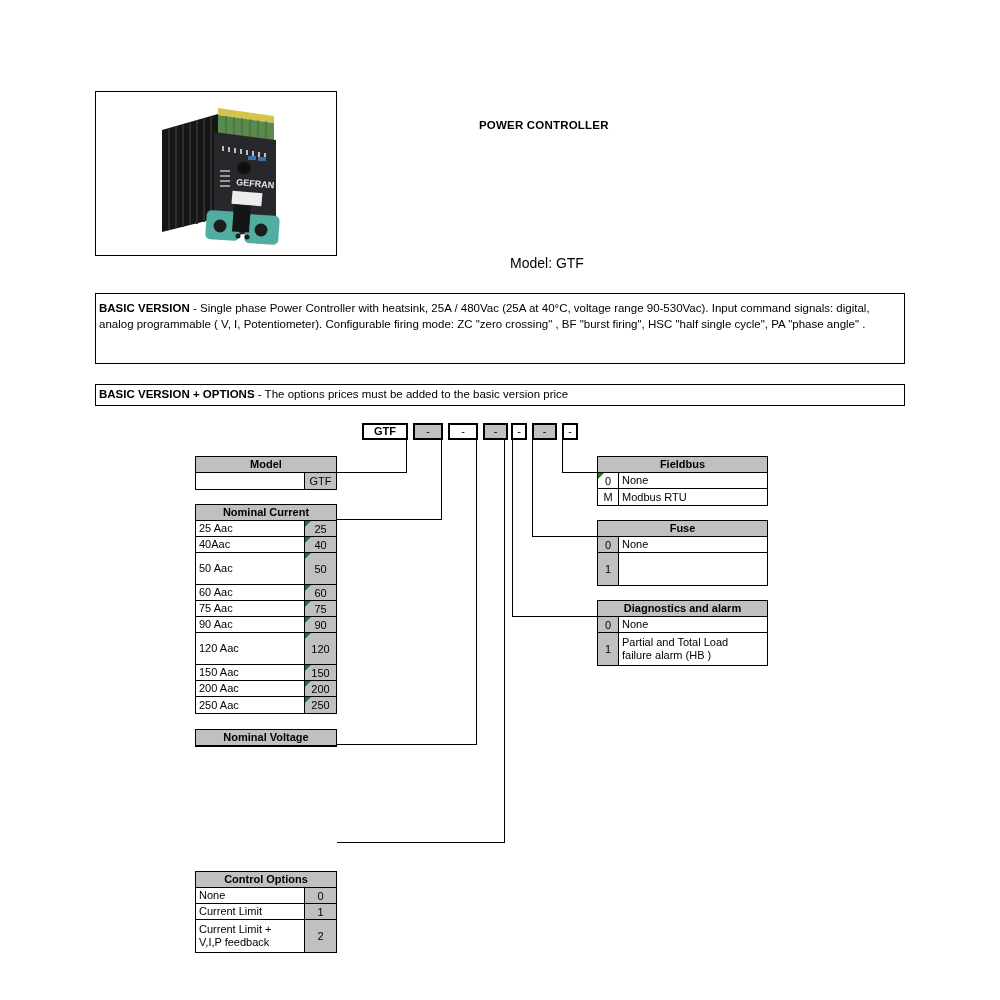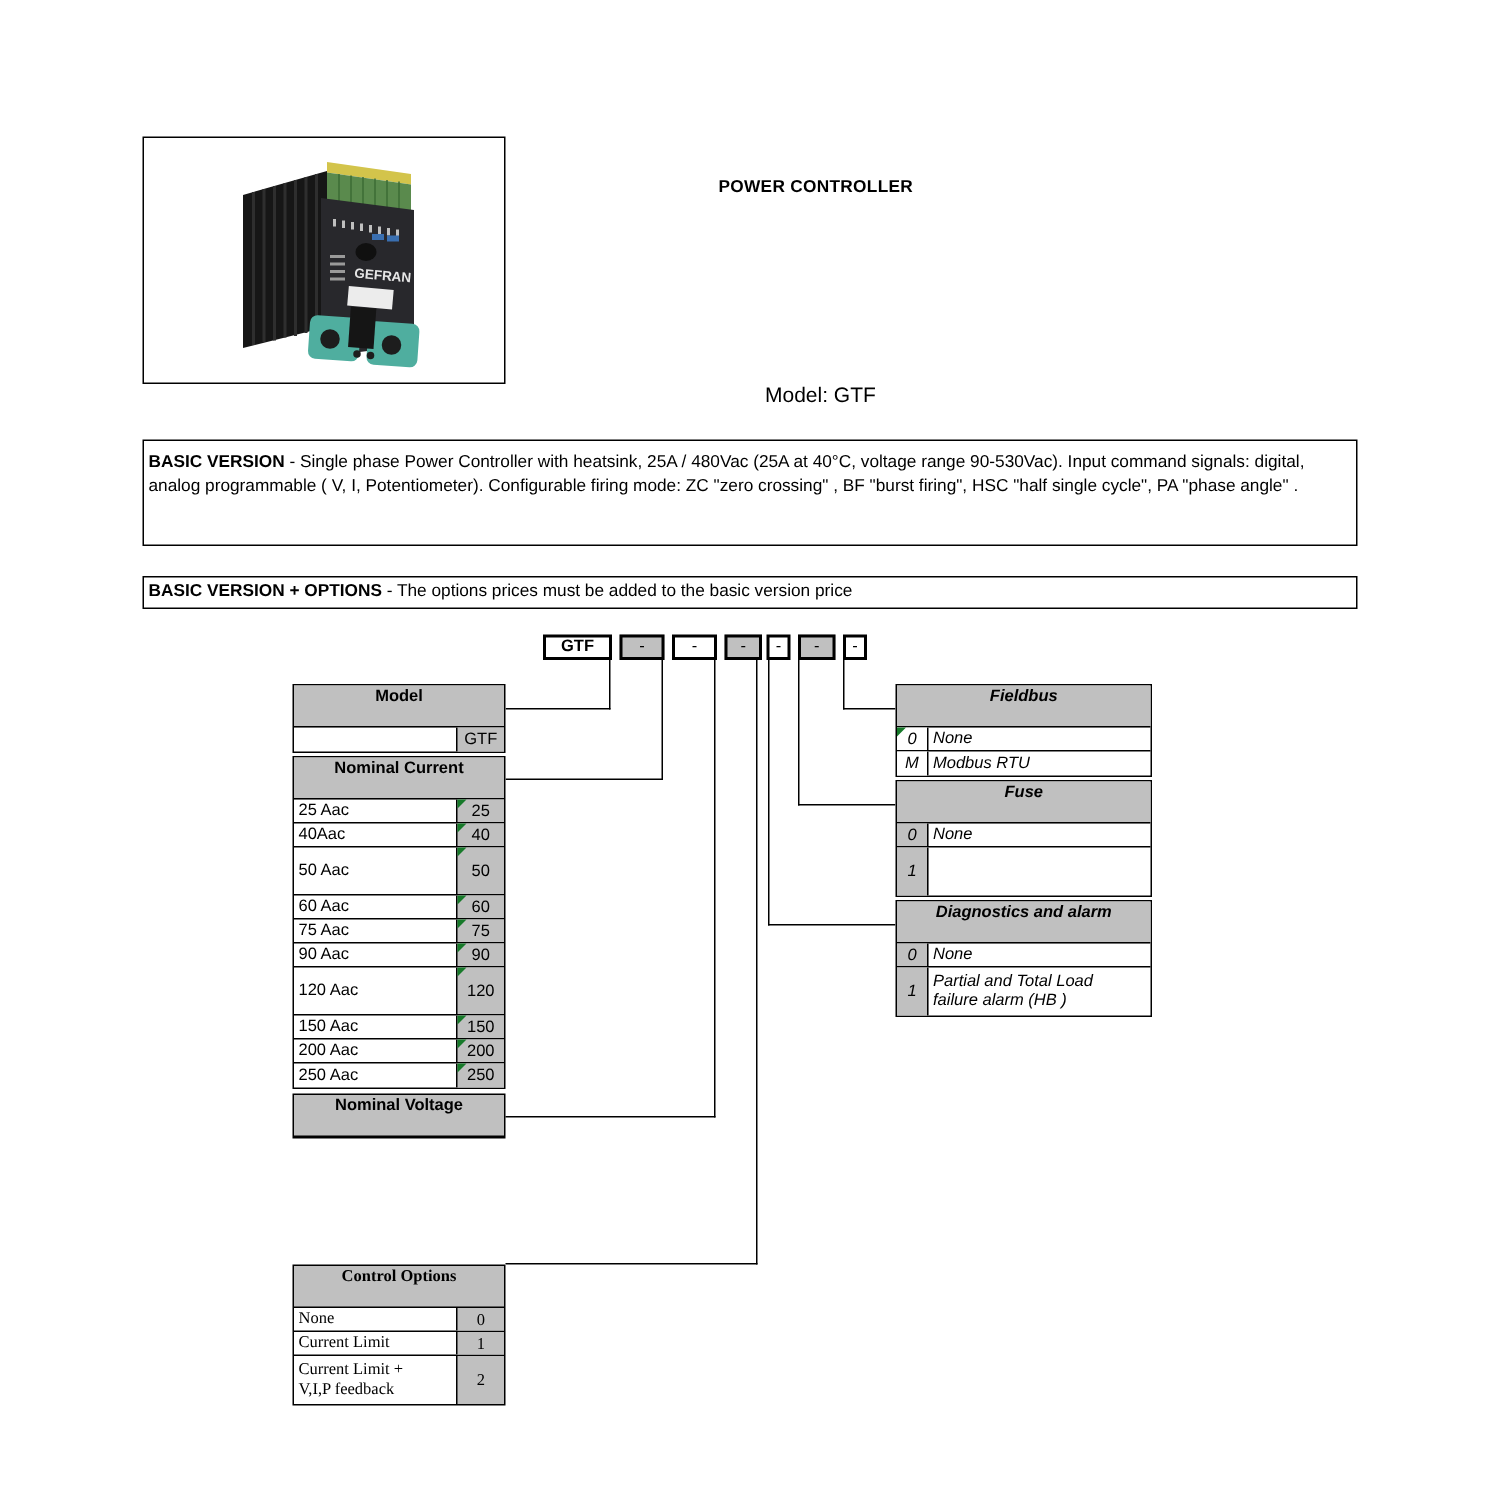--- a/index.html
+++ b/index.html
@@ -38,37 +38,37 @@
   .l8{left:337px;top:842px;width:168px;height:1px;}
   .l9{left:512px;top:440px;width:1px;height:177px;}
   .l10{left:512px;top:616px;width:85px;height:1px;}
   .l11{left:532px;top:440px;width:1px;height:97px;}
   .l12{left:532px;top:536px;width:65px;height:1px;}
   .l13{left:562px;top:440px;width:1px;height:33px;}
   .l14{left:562px;top:472px;width:35px;height:1px;}
 
   .otable{position:absolute;border:1px solid #000;background:#fff;}
   .lt{left:195px;width:142px;}
-  .rt{left:597px;width:171px;font-style:italic;}
-  .thead{height:28px;background:#c0c0c0;border-bottom:1px solid #000;font-weight:bold;font-size:11px;text-align:center;line-height:15px;}
+  .rt{left:597px;width:171px;}
+  .thead{height:16px;background:#c0c0c0;border-bottom:1px solid #000;font-weight:bold;font-size:11px;text-align:center;line-height:15px;}
   .trow{display:flex;height:16px;border-bottom:1px solid #000;}
   .tbody .trow:last-child{border-bottom:none;}
   .trow.tall{height:32px;}
   .cell{font-size:11px;display:flex;align-items:center;}
   .desc{flex:1;padding:0 1px 0 3px;line-height:13px;white-space:pre-line;position:relative;}
   .code{background:#c0c0c0;justify-content:center;position:relative;flex:0 0 auto;}
   .lt .code{width:32px;border-left:1px solid #000;}
   .rt .code{width:21px;border-right:1px solid #000;}
   .code-white .code{background:#fff;}
   .marker::before{content:"";position:absolute;top:0;left:0;width:0;height:0;border-top:6px solid #177a2a;border-right:6px solid transparent;}
   .outlined::after{content:"";position:absolute;top:-1px;left:-1px;right:-8px;bottom:-1px;border:1px solid #000;pointer-events:none;}
   #t-model{top:456px;}
   #t-current{top:504px;}
   #t-voltage{top:729px;}
-  #t-control{top:843px;font-family:Liberation Serif, serif;}
+  #t-control{top:871px;}
   #t-fieldbus{top:456px;}
   #t-fuse{top:520px;}
   #t-diag{top:600px;}
 </style>
 </head>
 <body>
 
 <div class="canvas">
 
   <div class="product-box">

